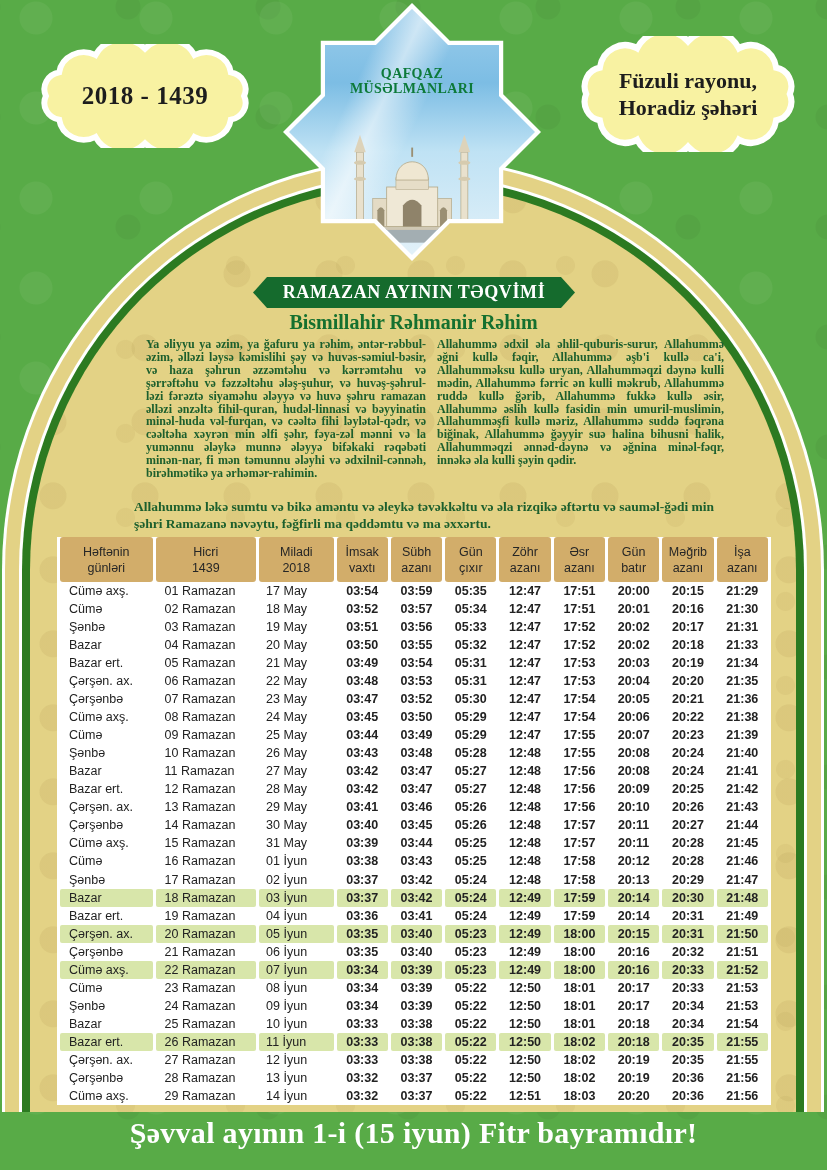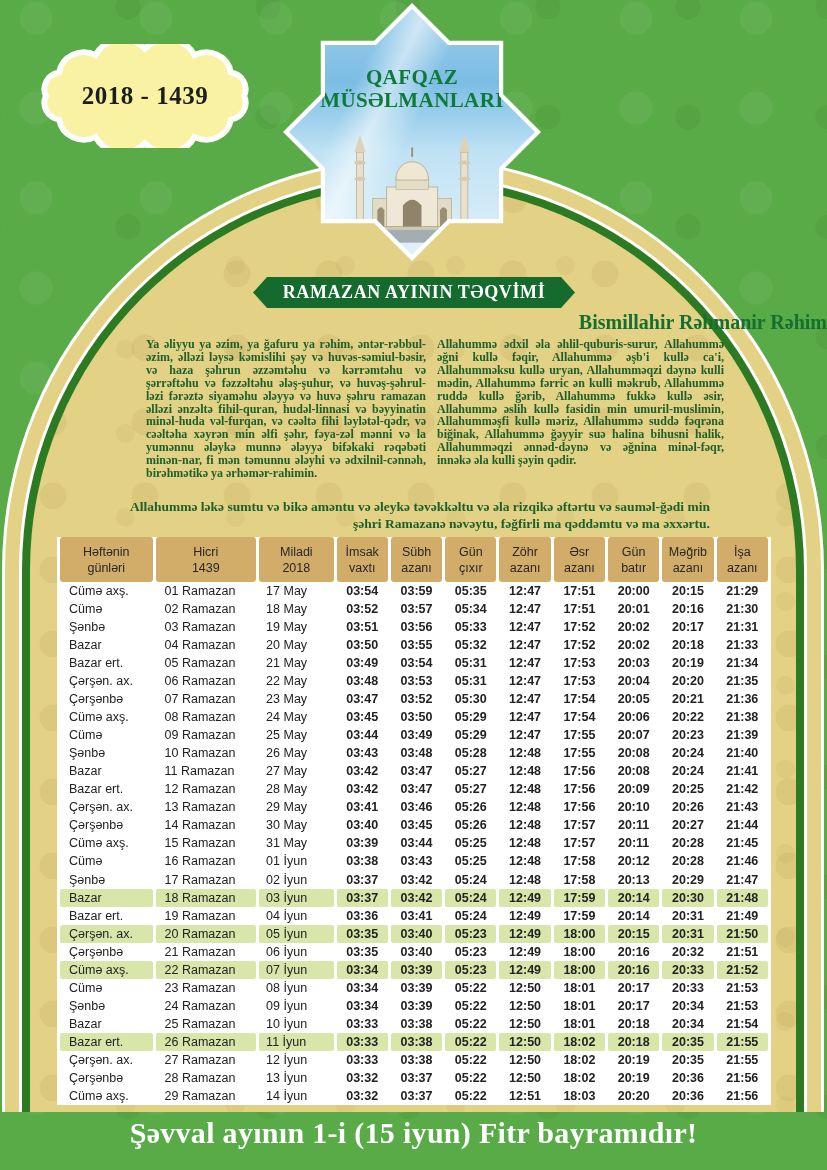--- a/index.html
+++ b/index.html
@@ -49,45 +49,45 @@
     clip-path:var(--starclip); background:#ffffff;
   }
   .star-inner {
     position:absolute; inset:6px; clip-path:var(--starclip);
     background:
       linear-gradient(115deg, transparent 28%, rgba(255,255,255,.55) 38%, transparent 50%),
       linear-gradient(180deg, #9ccdeb 0%, #7cbde4 30%, #bfe2f4 58%, #e2f1f9 100%);
   }
   .emblem-title {
     position:absolute; left:0; right:0; top:23%; text-align:center; z-index:2;
-    color:#0d7a3a; font-weight:bold; font-size:21px; line-height:1.12; letter-spacing:.4px;
+    color:#0d7a3a; font-weight:bold; font-size:14px; line-height:1.12; letter-spacing:.4px;
   }
   .mosque { position:absolute; left:17%; bottom:5%; width:66%; height:58%; }
 
   
   .banner {
     position:absolute; left:253px; top:277px; width:322px; height:31px; z-index:3;
     background:var(--banner-green, #156b2d);
     clip-path:polygon(0 50%, 14px 0, calc(100% - 14px) 0, 100% 50%, calc(100% - 14px) 100%, 14px 100%);
     display:flex; align-items:center; justify-content:center;
     color:#ffffff; font-weight:bold; font-size:18px; letter-spacing:.6px;
   }
   .bismillah {
-    position:absolute; left:0; right:0; top:311px; z-index:3; text-align:right;
+    position:absolute; left:0; right:0; top:311px; z-index:3; text-align:center;
     color:#15702f; font-weight:bold; font-size:20px;
   }
   .prayer-row { position:absolute; left:146px; top:338px; width:578px; z-index:3; display:flex; gap:11px; }
   .prayer-col {
     color:var(--text-green, #1c5f2d); font-weight:bold; font-size:12px; line-height:12.9px;
     text-align:justify;
   }
   .prayer-left  { width:280px; }
   .prayer-right { width:287px; }
   .dua {
-    position:absolute; left:120px; top:499px; width:590px; z-index:3; text-align:right;
+    position:absolute; left:134px; top:499px; width:590px; z-index:3; text-align:left;
     color:var(--text-green, #1c5f2d); font-weight:bold; font-size:13.5px; line-height:1.25;
   }
 
   
   .table-wrap {
     position:absolute; left:57px; top:537px; width:714px; height:568px; z-index:3;
     background:#ffffff; padding:0;
   }
   table { width:100%; height:100%; border-collapse:separate; border-spacing:3px 0; table-layout:fixed;
           font-family:"Liberation Sans", sans-serif; }
@@ -123,20 +123,32 @@
       <path d="M210,55 A18,18 0 0 1 196.6,80 A25,25 0 0 1 160,98.3 A31,31 0 0 1 110,105
                A31,31 0 0 1 60,98.3 A25,25 0 0 1 23.4,80 A18,18 0 0 1 10,55
                A18,18 0 0 1 23.4,30 A25,25 0 0 1 60,11.7 A31,31 0 0 1 110,5
                A31,31 0 0 1 160,11.7 A25,25 0 0 1 196.6,30 A18,18 0 0 1 210,55 Z" fill="#f8f2a2" stroke="#ffffff" stroke-width="6"></path>
     </svg>
     <div class="txt">
         <span>2018 - 1439</span>
       </div>
   </div>
 
+  <div class="badge badge-location">
+    <svg viewBox="0 0 220 110" preserveAspectRatio="none">
+      <path d="M210,55 A18,18 0 0 1 196.6,80 A25,25 0 0 1 160,98.3 A31,31 0 0 1 110,105
+               A31,31 0 0 1 60,98.3 A25,25 0 0 1 23.4,80 A18,18 0 0 1 10,55
+               A18,18 0 0 1 23.4,30 A25,25 0 0 1 60,11.7 A31,31 0 0 1 110,5
+               A31,31 0 0 1 160,11.7 A25,25 0 0 1 196.6,30 A18,18 0 0 1 210,55 Z" fill="#f8f2a2" stroke="#ffffff" stroke-width="6"></path>
+    </svg>
+    <div class="txt">
+      <span>Füzuli rayonu,</span>
+      <span>Horadiz şəhəri</span>
+    </div>
+  </div>
 
   <div class="star">
     <div class="star-inner">
       <div class="emblem-title">
         <div>QAFQAZ</div>
         <div>MÜSƏLMANLARI</div>
       </div>
       <svg class="mosque" viewBox="0 0 140 100" preserveAspectRatio="xMidYMax meet">
         <rect x="0" y="88" width="140" height="12" fill="#a3aeb2"></rect>
         <rect x="6" y="84" width="128" height="5" fill="#cfc8b4"></rect>

